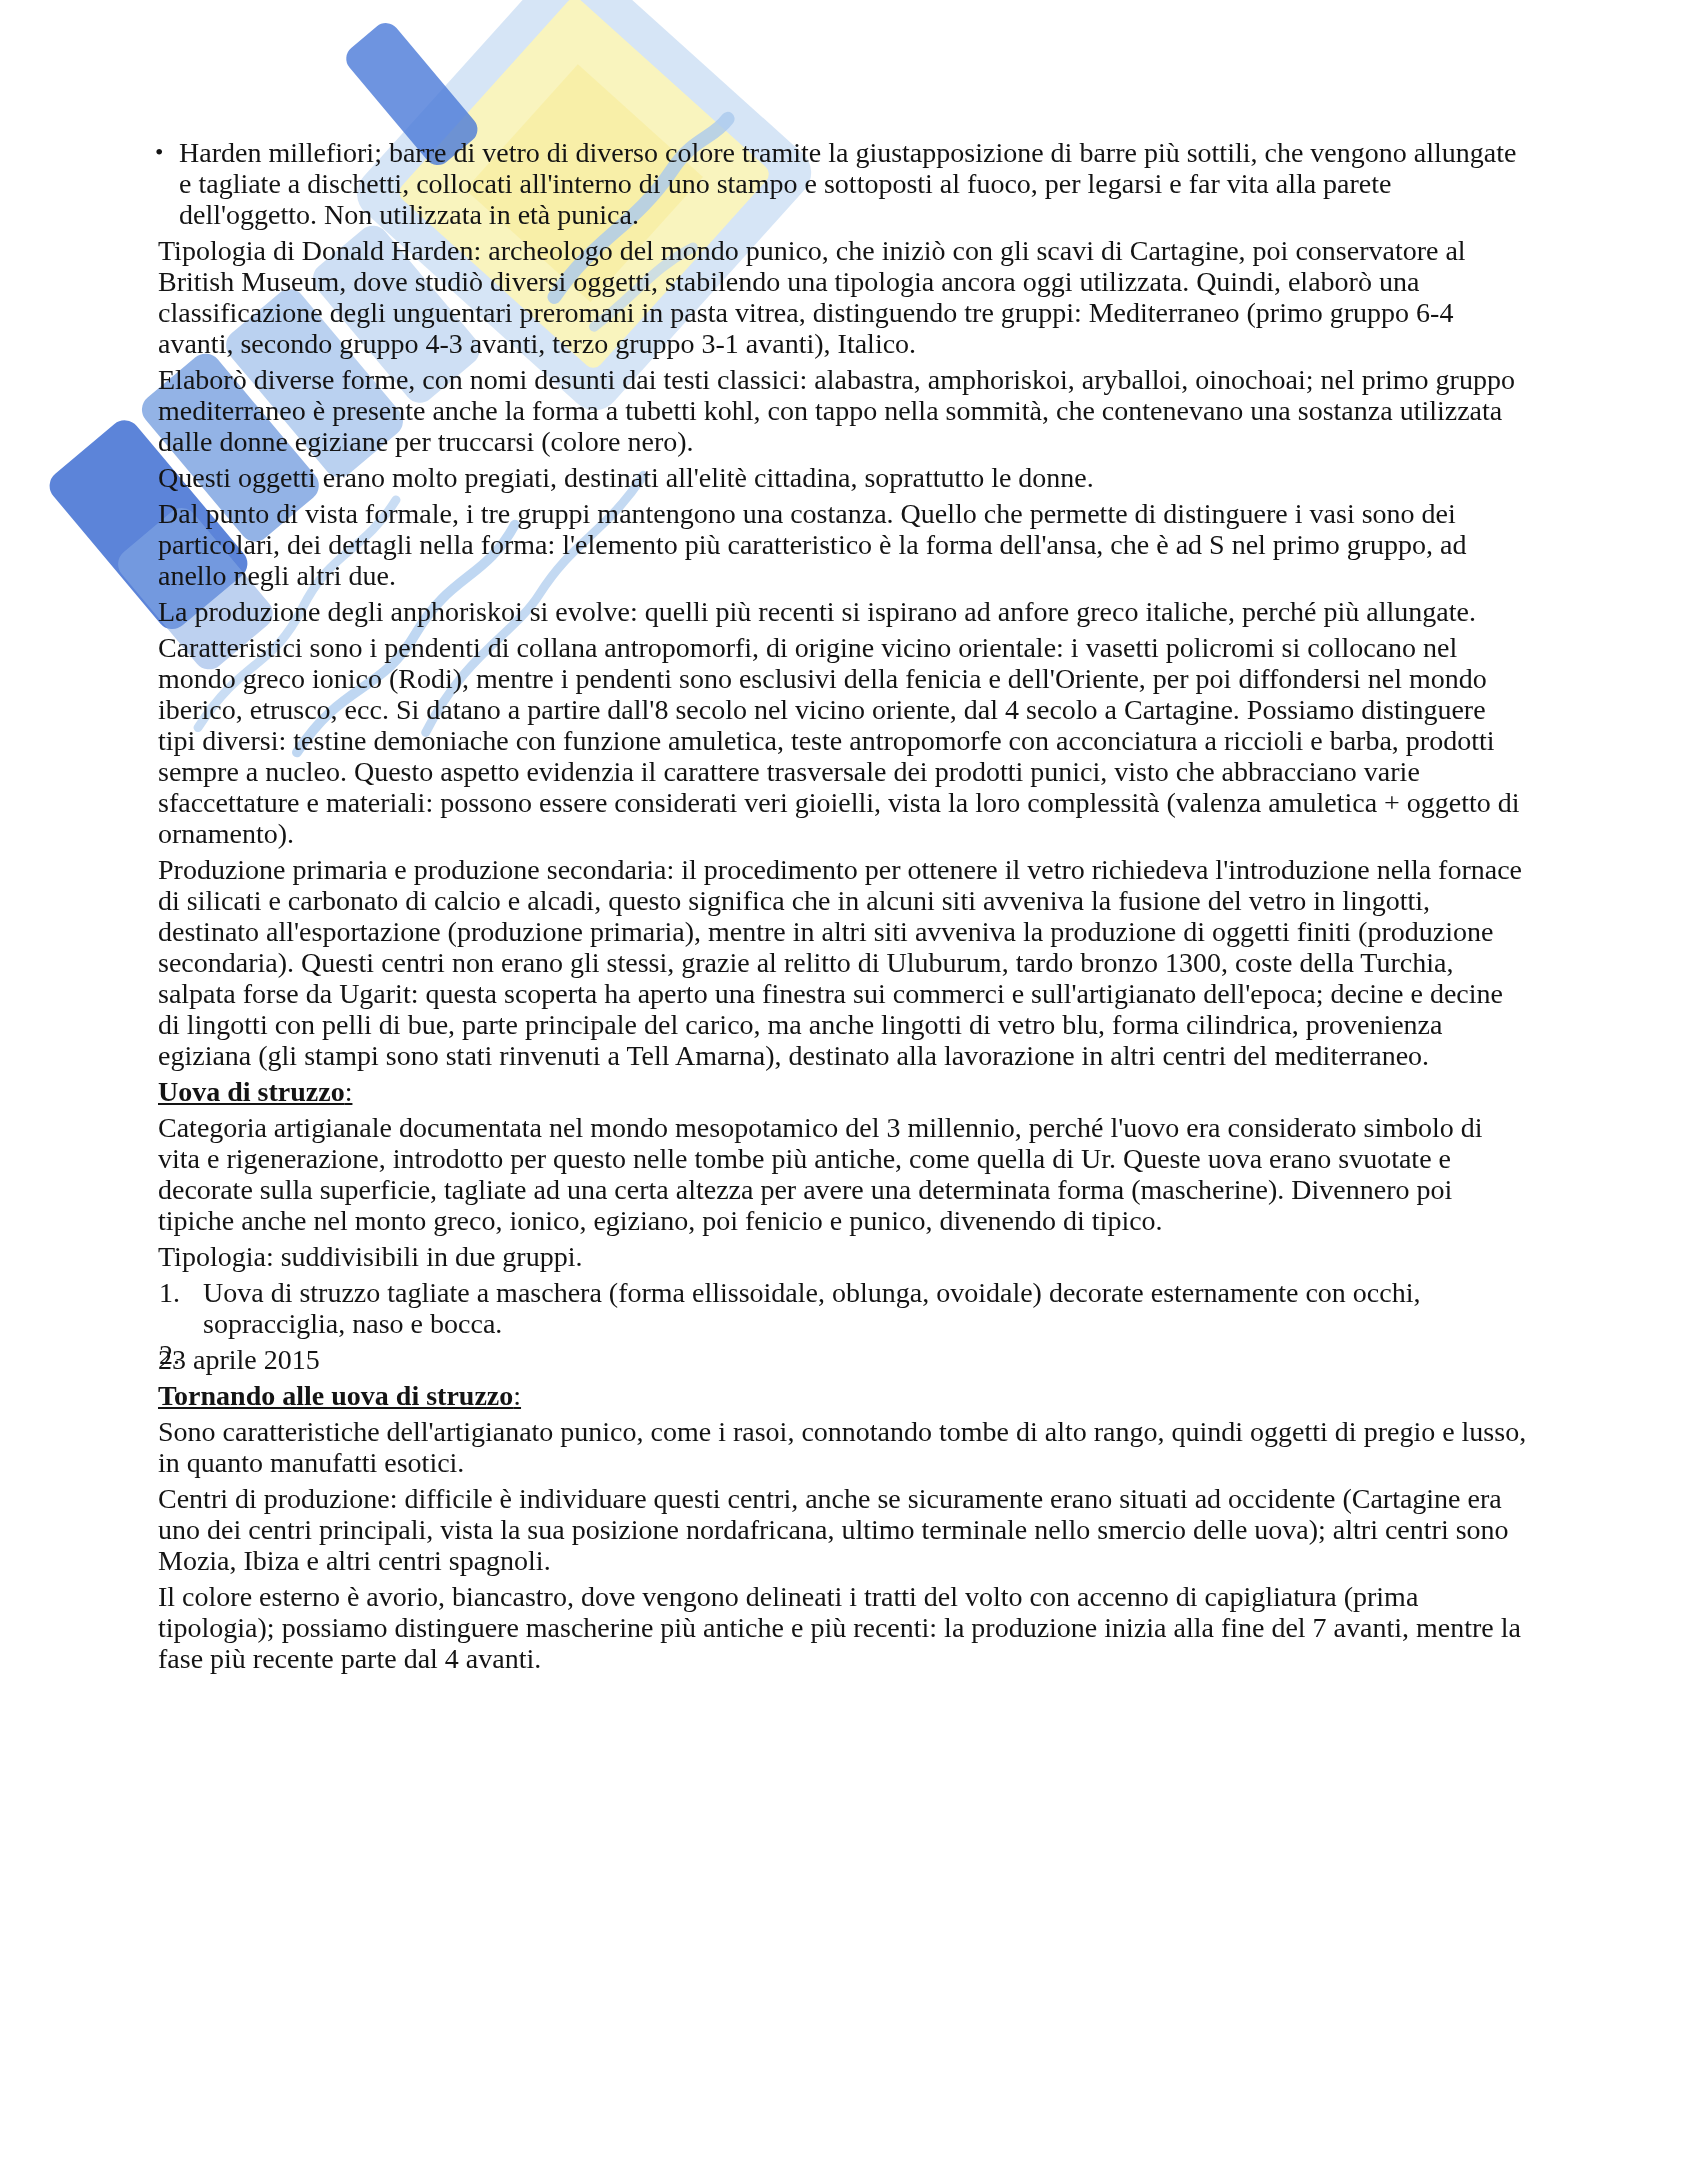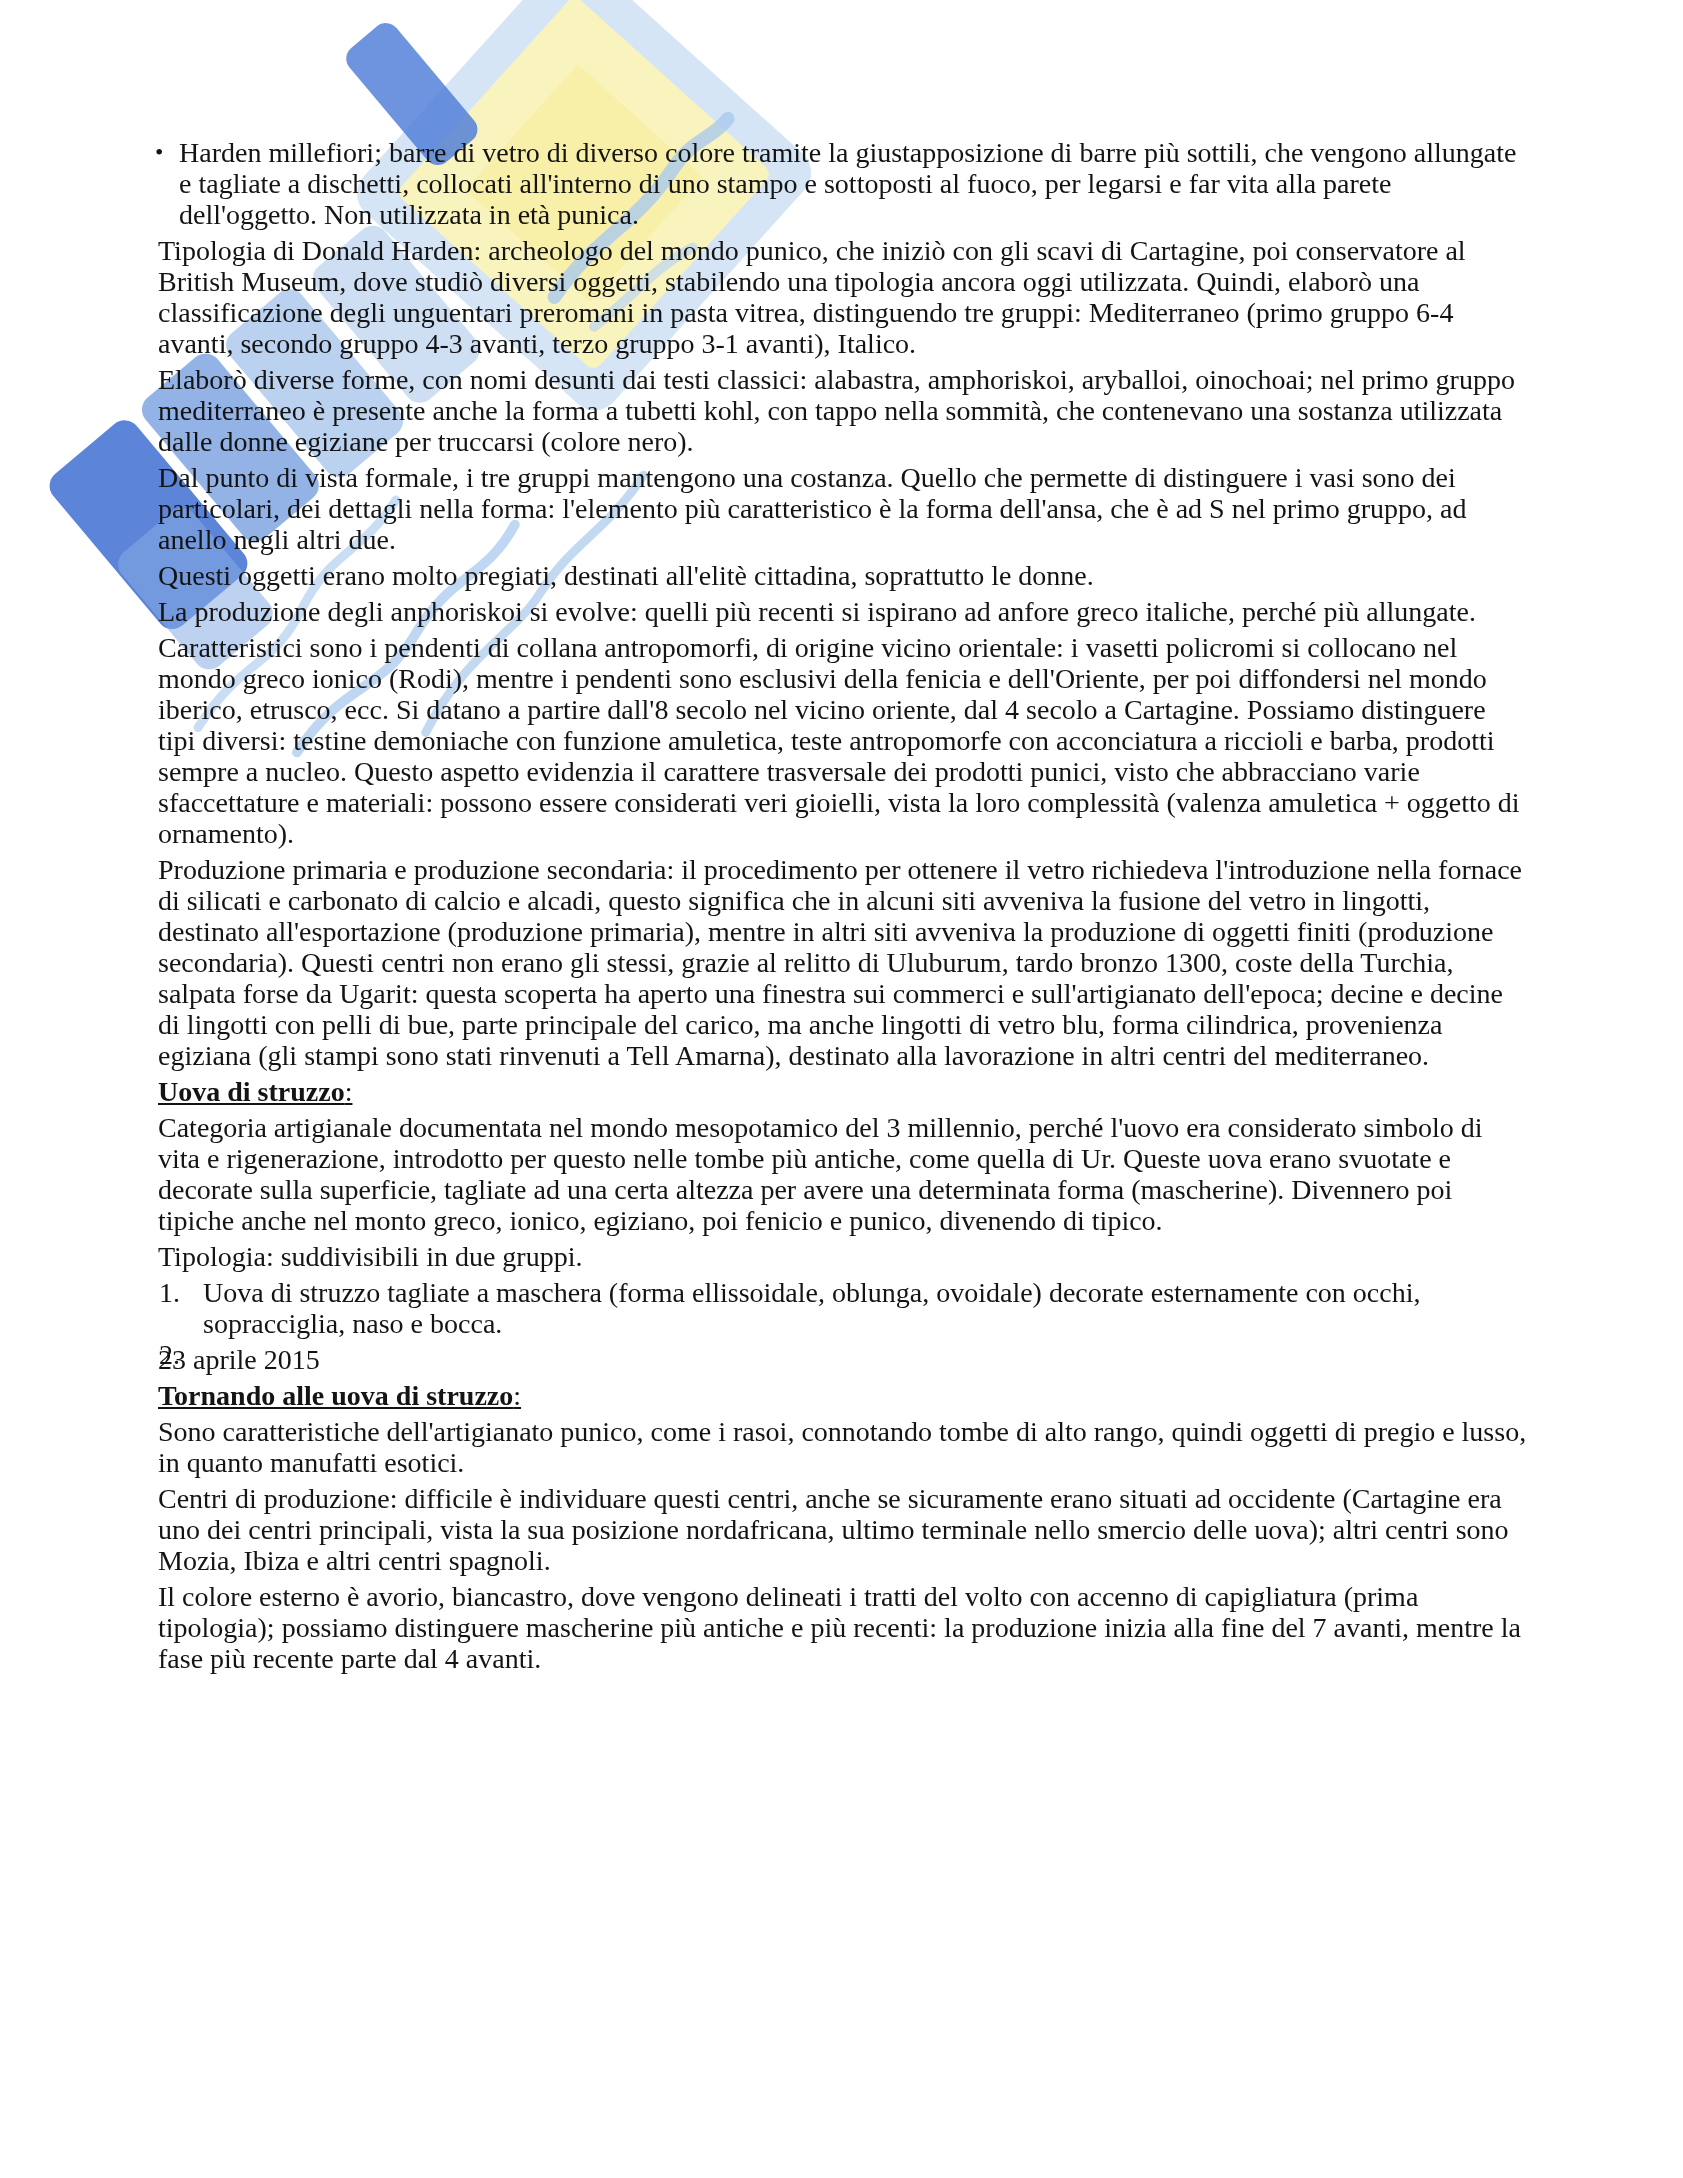--- a/index.html
+++ b/index.html
@@ -90,22 +90,22 @@
 
   <div class="content">
 
     <div class="bullet-item">
       <span class="bullet-marker">•</span>
       <span>Harden millefiori; barre di vetro di diverso colore tramite la giustapposizione di barre più sottili, che vengono allungate e tagliate a dischetti, collocati all'interno di uno stampo e sottoposti al fuoco, per legarsi e far vita alla parete dell'oggetto. Non utilizzata in età punica.</span>
     </div>
 
     <p>Tipologia di Donald Harden: archeologo del mondo punico, che iniziò con gli scavi di Cartagine, poi conservatore al British Museum, dove studiò diversi oggetti, stabilendo una tipologia ancora oggi utilizzata. Quindi, elaborò una classificazione degli unguentari preromani in pasta vitrea, distinguendo tre gruppi: Mediterraneo (primo gruppo 6-4 avanti, secondo gruppo 4-3 avanti, terzo gruppo 3-1 avanti), Italico.</p>
     <p>Elaborò diverse forme, con nomi desunti dai testi classici: alabastra, amphoriskoi, aryballoi, oinochoai; nel primo gruppo mediterraneo è presente anche la forma a tubetti kohl, con tappo nella sommità, che contenevano una sostanza utilizzata dalle donne egiziane per truccarsi (colore nero).</p>
+    <p>Questi oggetti erano molto pregiati, destinati all'elitè cittadina, soprattutto le donne.</p>
     <p>Dal punto di vista formale, i tre gruppi mantengono una costanza. Quello che permette di distinguere i vasi sono dei particolari, dei dettagli nella forma: l'elemento più caratteristico è la forma dell'ansa, che è ad S nel primo gruppo, ad anello negli altri due.</p>
-    <p>Questi oggetti erano molto pregiati, destinati all'elitè cittadina, soprattutto le donne.</p>
     <p>La produzione degli anphoriskoi si evolve: quelli più recenti si ispirano ad anfore greco italiche, perché più allungate.</p>
     <p>Caratteristici sono i pendenti di collana antropomorfi, di origine vicino orientale: i vasetti policromi si collocano nel mondo greco ionico (Rodi), mentre i pendenti sono esclusivi della fenicia e dell'Oriente, per poi diffondersi nel mondo iberico, etrusco, ecc. Si datano a partire dall'8 secolo nel vicino oriente, dal 4 secolo a Cartagine. Possiamo distinguere tipi diversi: testine demoniache con funzione amuletica, teste antropomorfe con acconciatura a riccioli e barba, prodotti sempre a nucleo. Questo aspetto evidenzia il carattere trasversale dei prodotti punici, visto che abbracciano varie sfaccettature e materiali: possono essere considerati veri gioielli, vista la loro complessità (valenza amuletica + oggetto di ornamento).</p>
     <p>Produzione primaria e produzione secondaria: il procedimento per ottenere il vetro richiedeva l'introduzione nella fornace di silicati e carbonato di calcio e alcadi, questo significa che in alcuni siti avveniva la fusione del vetro in lingotti, destinato all'esportazione (produzione primaria), mentre in altri siti avveniva la produzione di oggetti finiti (produzione secondaria). Questi centri non erano gli stessi, grazie al relitto di Uluburum, tardo bronzo 1300, coste della Turchia, salpata forse da Ugarit: questa scoperta ha aperto una finestra sui commerci e sull'artigianato dell'epoca; decine e decine di lingotti con pelli di bue, parte principale del carico, ma anche lingotti di vetro blu, forma cilindrica, provenienza egiziana (gli stampi sono stati rinvenuti a Tell Amarna), destinato alla lavorazione in altri centri del mediterraneo.</p>
 
     <p class="heading-line gap">
       <span class="heading-bold">Uova di struzzo</span><span>:</span>
     </p>
 
     <p>Categoria artigianale documentata nel mondo mesopotamico del 3 millennio, perché l'uovo era considerato simbolo di vita e rigenerazione, introdotto per questo nelle tombe più antiche, come quella di Ur. Queste uova erano svuotate e decorate sulla superficie, tagliate ad una certa altezza per avere una determinata forma (mascherine). Divennero poi tipiche anche nel monto greco, ionico, egiziano, poi fenicio e punico, divenendo di tipico.</p>
     <p>Tipologia: suddivisibili in due gruppi.</p>

